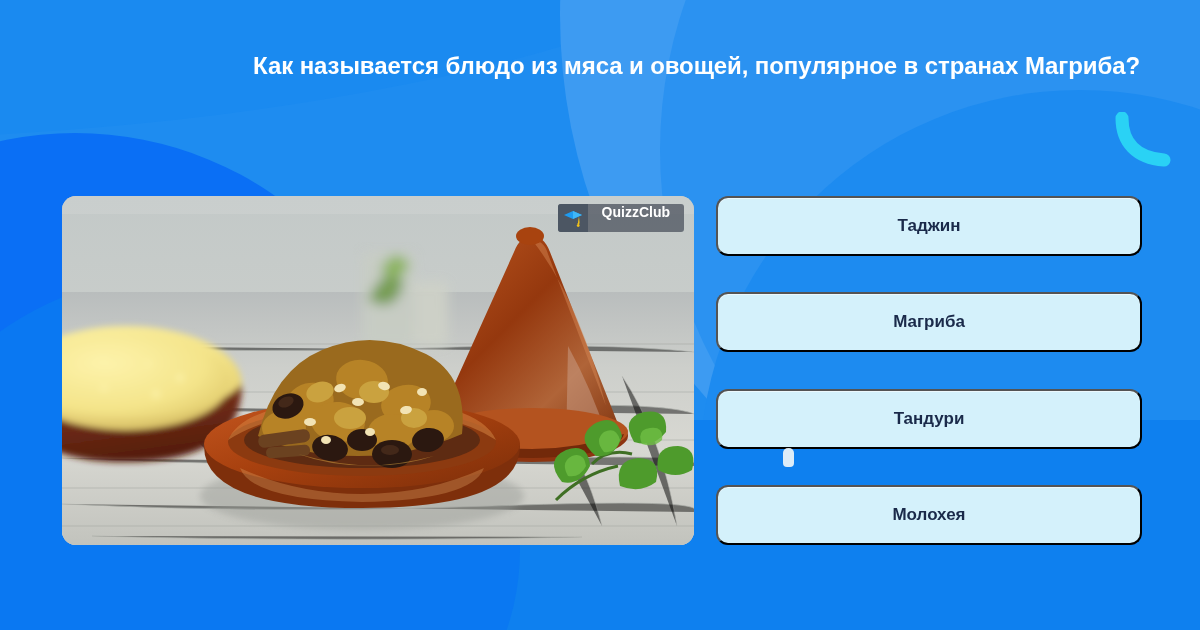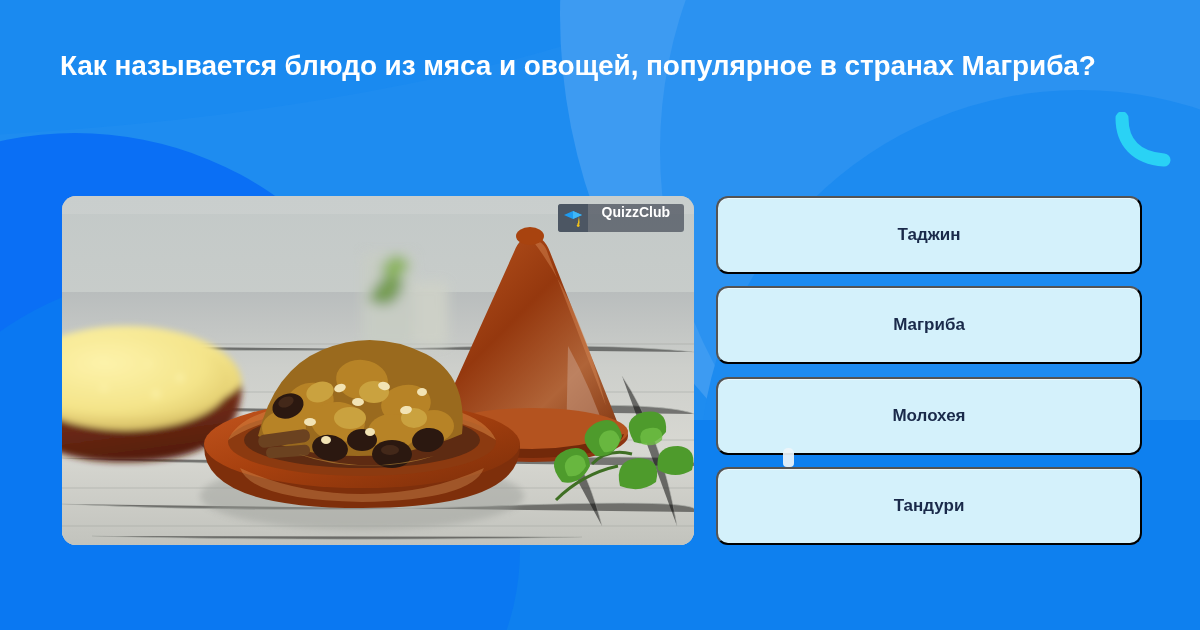--- a/index.html
+++ b/index.html
@@ -75,23 +75,23 @@
     position:absolute;
     left:1112px; top:112px;
     width:62px; height:58px;
   }
 
   
   .question {
     position:absolute;
     left:60px; top:46px;
     width:1080px;
-    text-align:left;
+    text-align:right;
     color:#ffffff;
-    font-size:28px;
+    font-size:24px;
     font-weight:bold;
     line-height:39px;
     letter-spacing:-0.1px;
     z-index:5;
   }
 
   
   .image-card {
     position:absolute;
     left:62px; top:196px;
@@ -135,21 +135,21 @@
   .answers {
     position:absolute;
     left:716px; top:196px;
     width:426px; height:349px;
     display:flex;
     flex-direction:column;
     justify-content:space-between;
     z-index:5;
   }
   .answer {
-    height:78px;
+    height:60px;
     background:#d4f1fb;
     border-radius:12px;
     display:flex;
     align-items:center;
     justify-content:center;
     color:#1a2a4a;
     font-size:17px;
     font-weight:bold;
     box-shadow:0 1px 0 rgba(255,255,255,0.55) inset;
   }
@@ -375,19 +375,19 @@
           <circle cx="15.2" cy="16.6" r="1.4" fill="#f2c21a"></circle>
         </svg>
       </span>
       <span class="wm-label">QuizzClub</span>
     </div>
   </div>
 
   <div class="answers">
     <button class="answer">Таджин</button>
     <button class="answer">Магриба</button>
+    <button class="answer">Тандури</button>
     <button class="answer">Молохея</button>
-    <button class="answer">Тандури</button>
   </div>
 
   <div class="cursor-artifact"></div>
 
 </div>
 
 </body></html>

